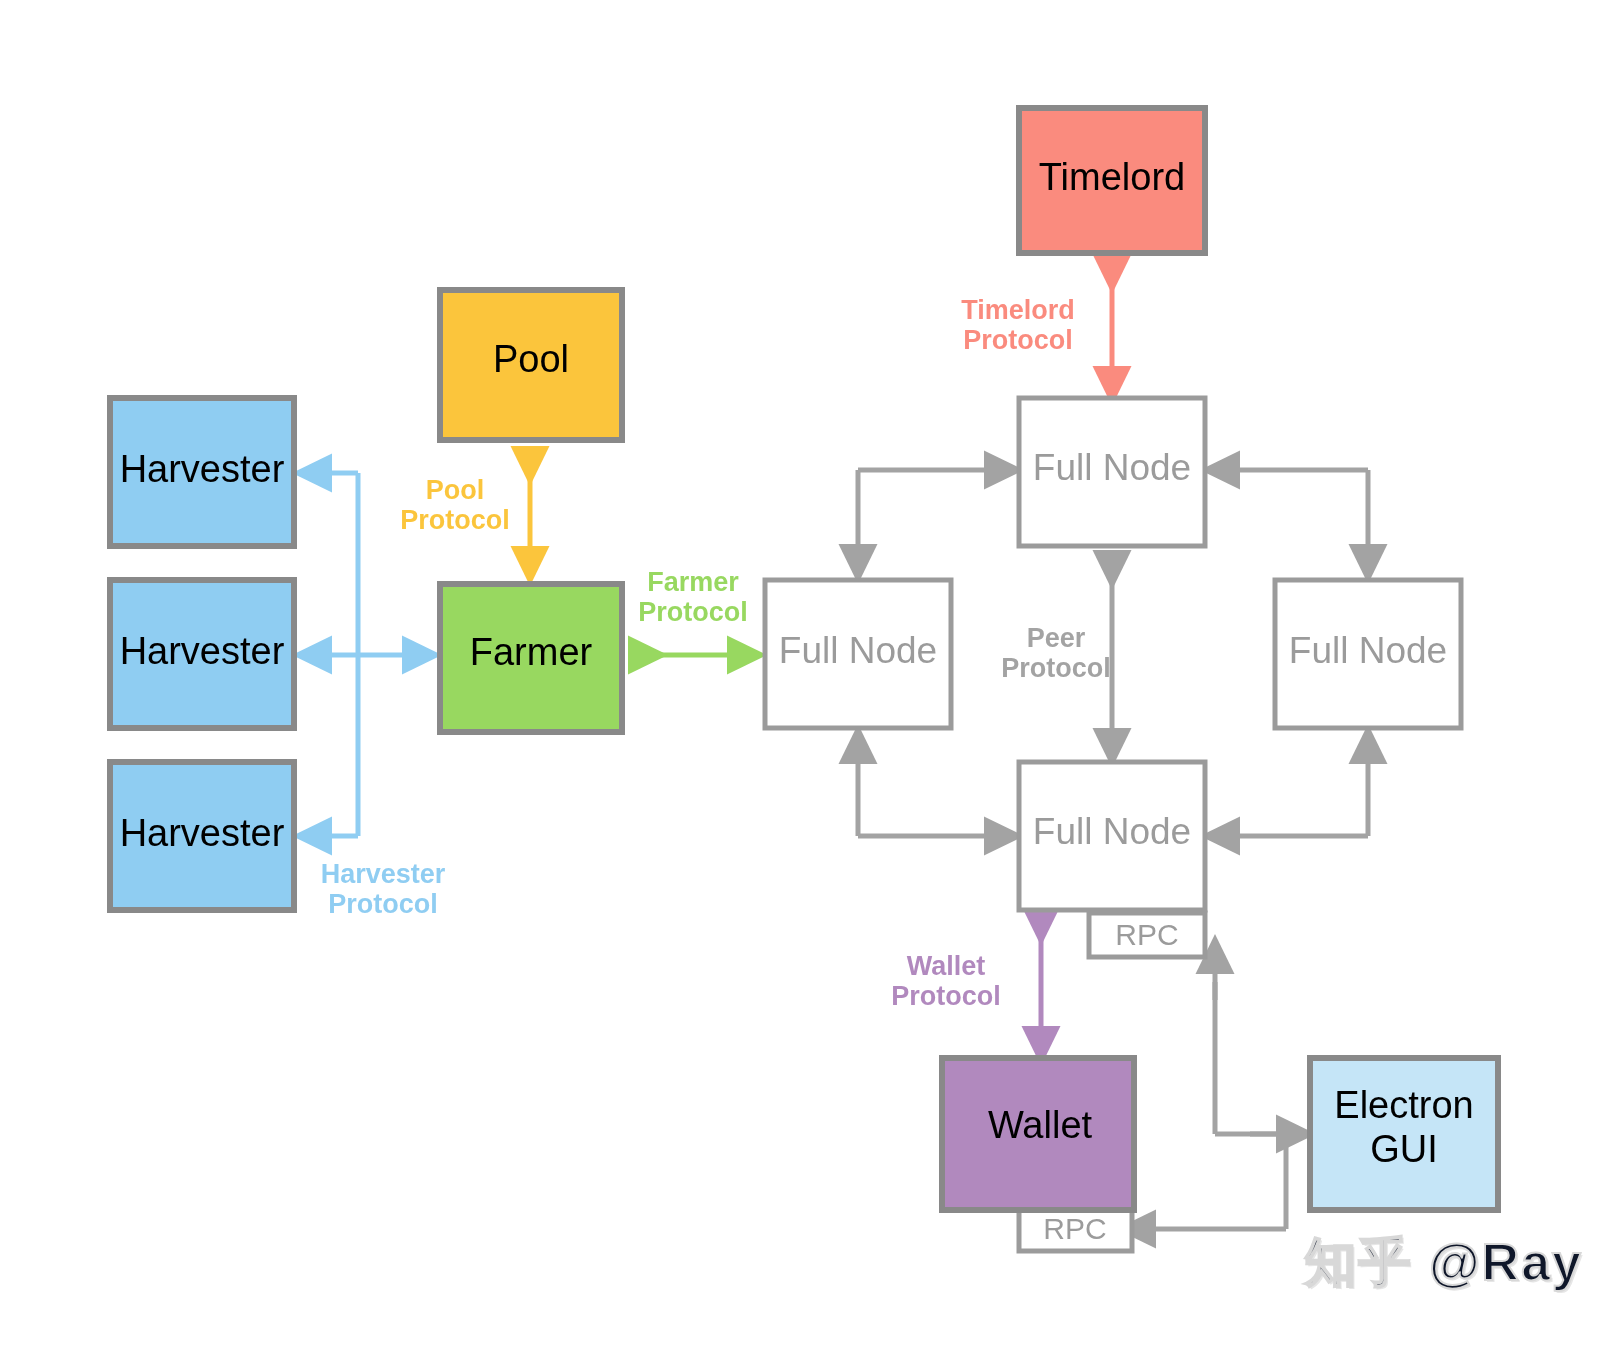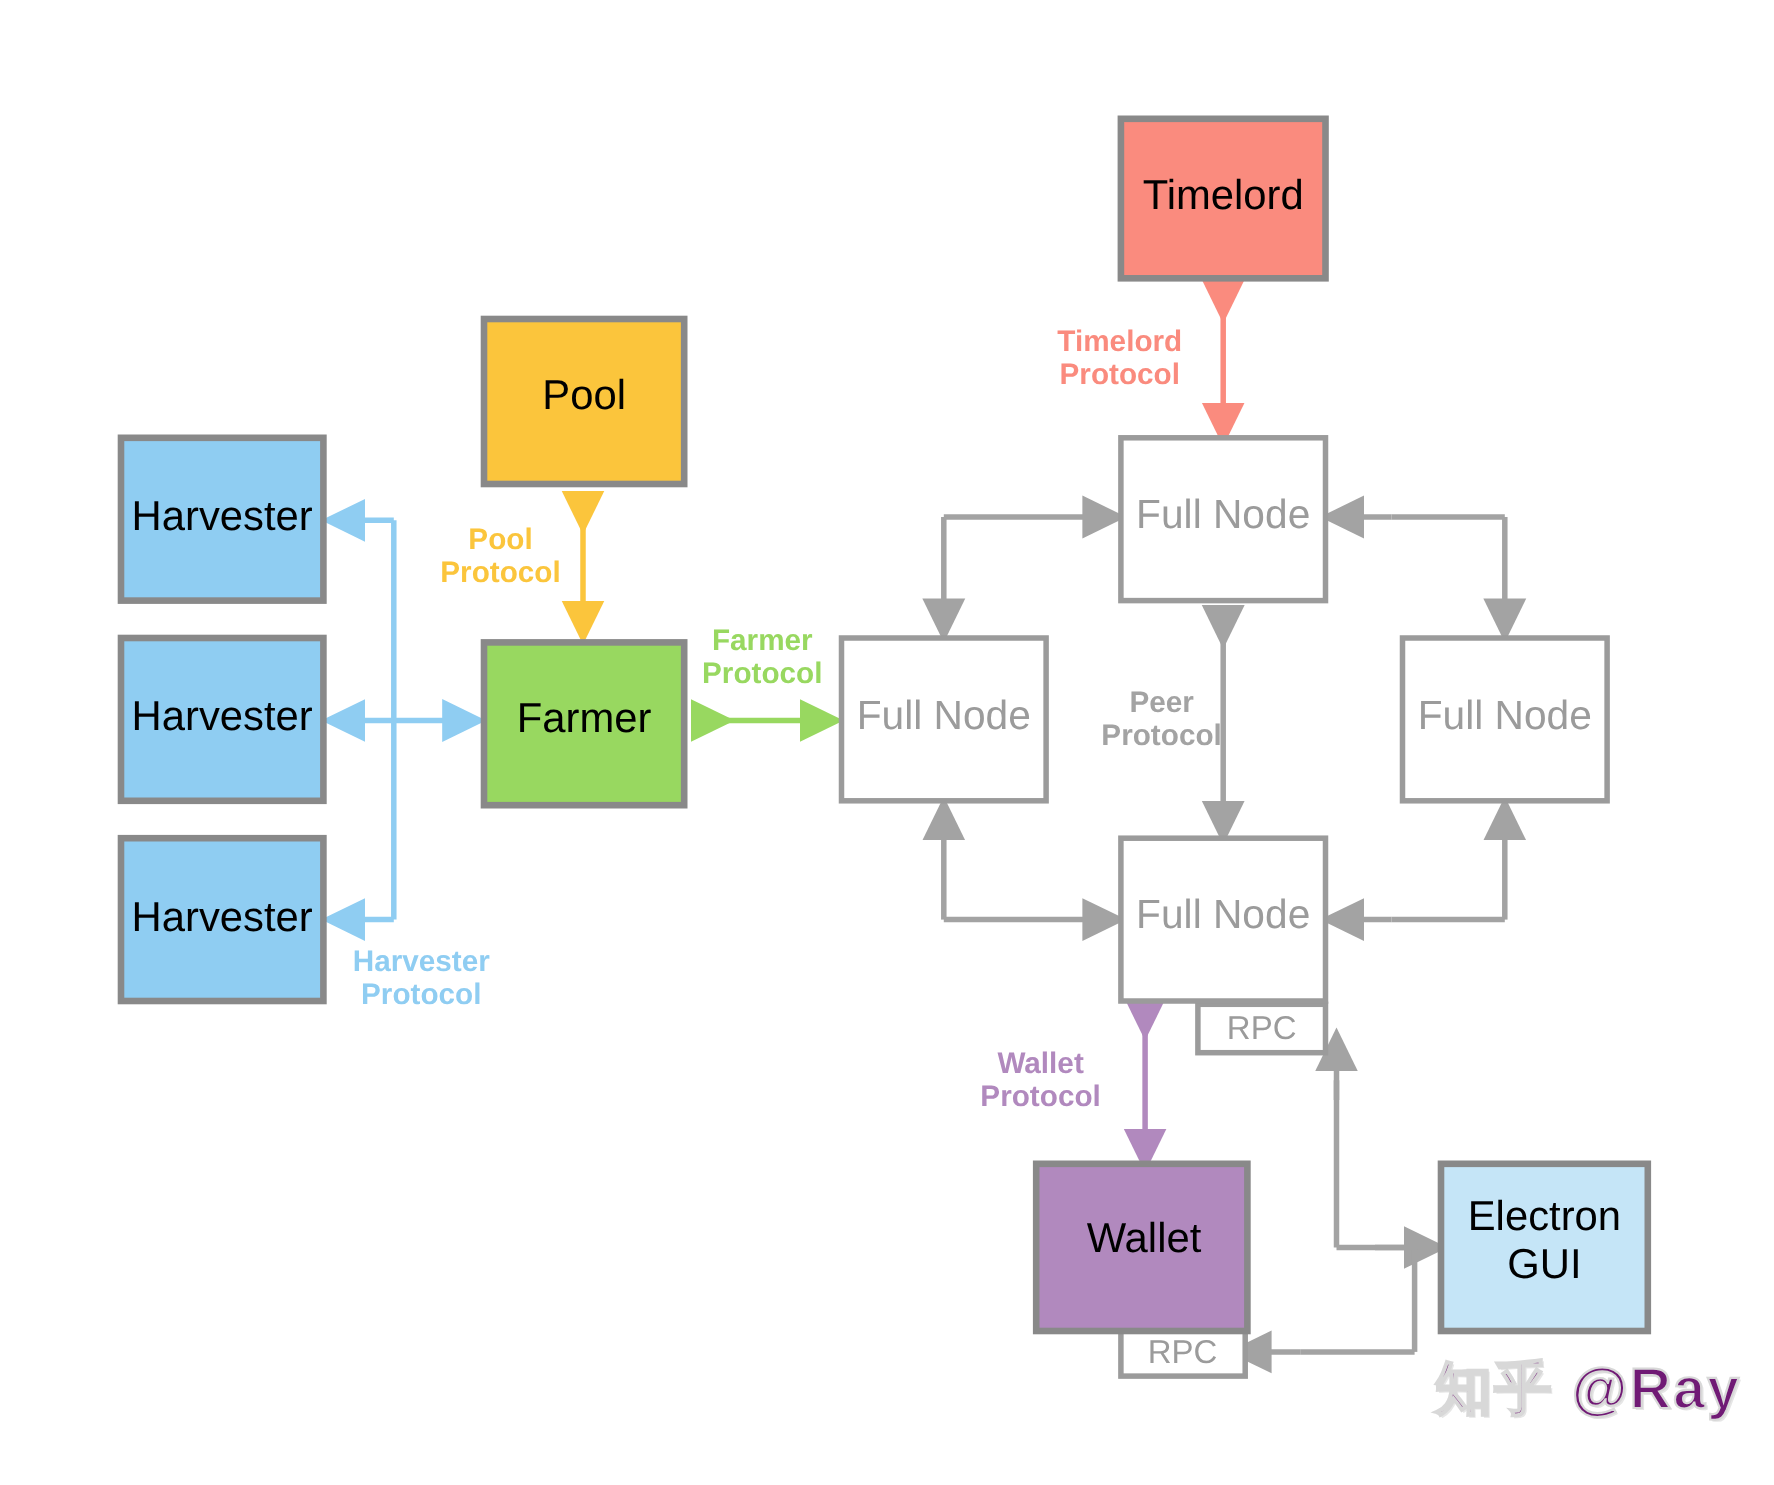--- a/index.html
+++ b/index.html
@@ -73,21 +73,21 @@
     stroke: #a3a3a3;
     stroke-width: 5;
   }
   .watermark {
     position: absolute;
     right: 30px;
     bottom: 52px;
     font-family: "Liberation Sans", sans-serif;
     font-size: 52px;
     font-weight: bold;
-    color: #701a75;
+    color: #0f172a;
     -webkit-text-stroke: 2px #d8d8d8;
     text-shadow: 2px 2px 0 #e6e6e6;
     letter-spacing: 2px;
     white-space: nowrap;
     pointer-events: none;
   }
 </style>
 </head>
 <body>
 

